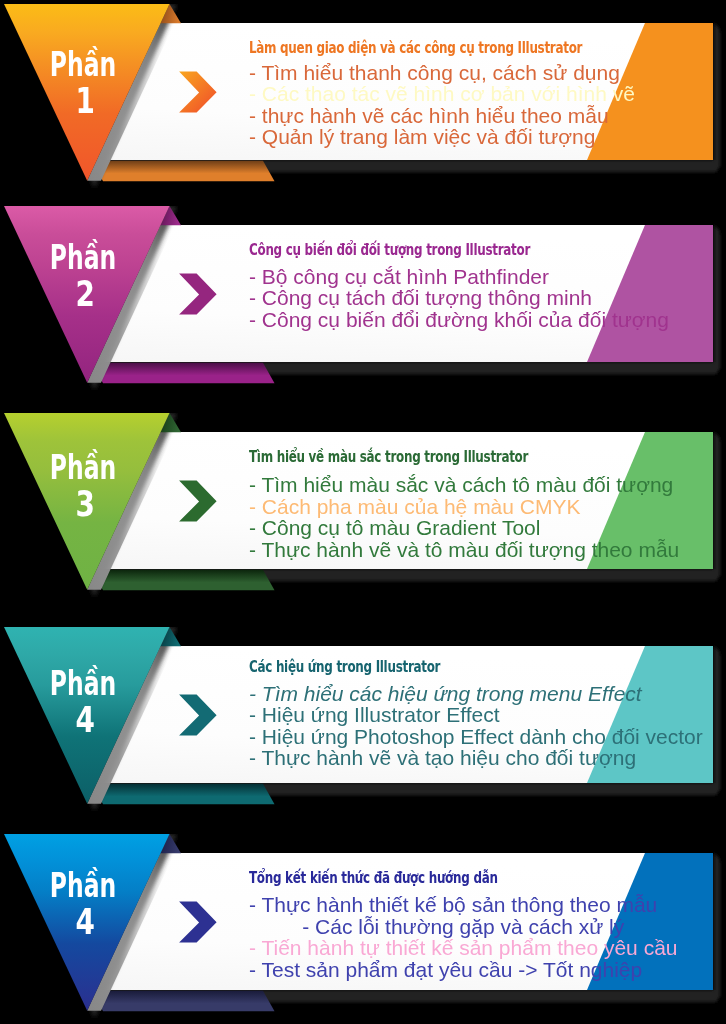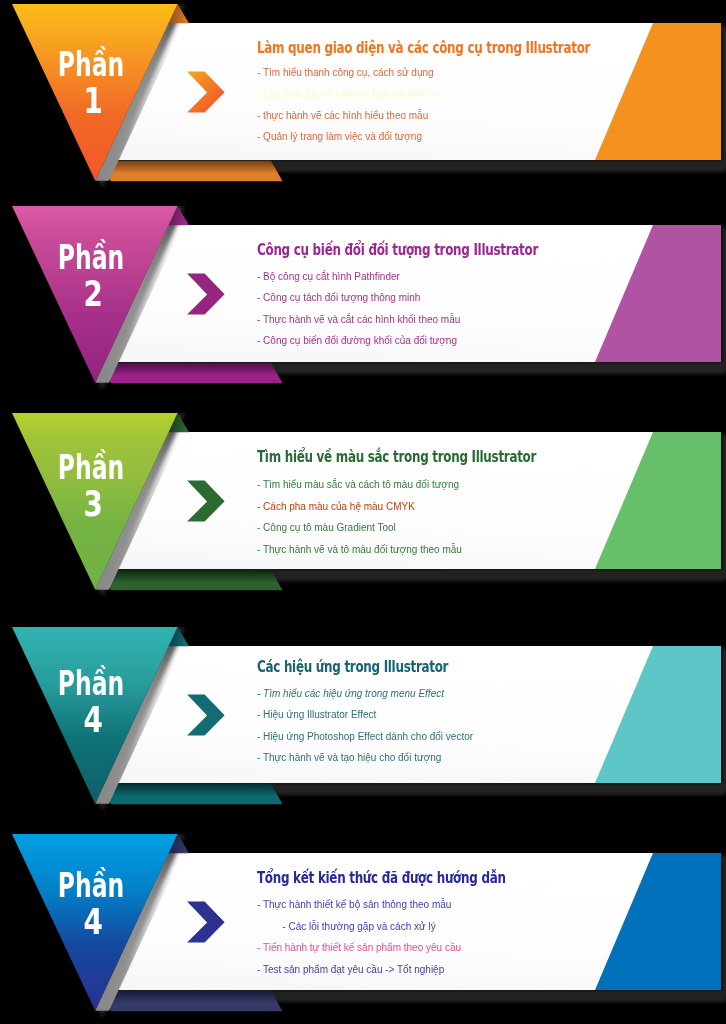--- a/index.html
+++ b/index.html
@@ -1,34 +1,34 @@
 <!DOCTYPE html>
 <html><head>
 <meta charset="utf-8">
 <title>Illustrator Course Roadmap</title>
 <style>
   html,body{margin:0;padding:0;}
   body{width:726px;height:1024px;background:#000;position:relative;overflow:hidden;
        font-family:"Liberation Sans",sans-serif;}
-  .section{position:absolute;left:8px;width:574px;height:186px;}
+  .section{position:absolute;left:0;width:574px;height:186px;}
   .sec-svg{position:absolute;left:0;top:0;display:block;}
   .badge{position:absolute;left:0;top:48px;width:167px;text-align:center;}
   .badge-label{font-family:"DejaVu Sans Condensed","DejaVu Sans",sans-serif;font-weight:bold;
      font-size:33px;color:#ffffff;line-height:25px;display:inline-block;
      transform:scaleX(0.79);transform-origin:50% 50%;}
   .badge-num{font-family:"DejaVu Sans Condensed","DejaVu Sans",sans-serif;font-weight:bold;
      font-size:36px;color:#ffffff;line-height:27px;display:block;margin-top:7px;
      transform:scaleX(0.86);padding-left:4px;}
   .content{position:absolute;left:249px;top:0;}
   .sec-title{position:absolute;left:0;top:36px;
      font-family:"DejaVu Sans Condensed","DejaVu Sans",sans-serif;font-weight:bold;
      font-size:16.3px;line-height:16px;white-space:nowrap;letter-spacing:-0.35px;
      transform:scaleX(0.815);transform-origin:0 50%;}
   .bullets{position:absolute;left:0;top:60.5px;}
-  .bullet{font-family:"Liberation Sans",sans-serif;font-size:10px;line-height:21.5px;white-space:nowrap;}
+  .bullet{font-family:"Liberation Sans",sans-serif;font-size:21px;line-height:21.5px;white-space:nowrap;}
 </style>
 </head>
 <body>
 
 <div class="section" id="section1" style="top:4px">
 <svg class="sec-svg" width="726" height="186" viewBox="0 0 726 186" xmlns="http://www.w3.org/2000/svg">
  <defs>
   <linearGradient id="triG0" x1="0" y1="0" x2="0" y2="1" gradientUnits="objectBoundingBox">
     <stop offset="0" stop-color="#FBBC16"></stop>
     <stop offset="0.16" stop-color="#F9AA20"></stop>
@@ -175,21 +175,20 @@
 </svg>
   <div class="badge" style="top:39.7px">
     <span class="badge-label">Phần</span>
     <span class="badge-num">2</span>
   </div>
   <div class="content">
     <div class="sec-title" style="top: 36.4px; color: rgb(154, 40, 144);">Công cụ biến đổi đối tượng trong Illustrator</div>
     <div class="bullets" style="top:60.2px">
       <div class="bullet" style="color: rgb(160, 51, 142);">- Bộ công cụ cắt hình Pathfinder</div>
       <div class="bullet" style="color: rgb(160, 51, 142);">- Công cụ tách đối tượng thông minh</div>
-      <div class="bullet" style="color: rgb(160, 51, 142);">- Thực hành vẽ và cắt các hình khối theo mẫu</div>
       <div class="bullet" style="color: rgb(160, 51, 142);">- Công cụ biến đổi đường khối của đối tượng</div>
     </div>
   </div>
 </div>
 
 <div class="section" id="section3" style="top:413px">
 <svg class="sec-svg" width="726" height="186" viewBox="0 0 726 186" xmlns="http://www.w3.org/2000/svg">
  <defs>
   <linearGradient id="triG2" x1="0" y1="0" x2="0" y2="1" gradientUnits="objectBoundingBox">
     <stop offset="0" stop-color="#B6D02E"></stop>
@@ -255,21 +254,21 @@
  <path d="M 179.1,67.6 L 196.6,67.6 L 216.6,88.3 L 196.6,108.6 L 179.1,108.6 L 199.1,88.5 Z" fill="url(#arrG2)"></path>
 </svg>
   <div class="badge" style="top:42.4px">
     <span class="badge-label">Phần</span>
     <span class="badge-num">3</span>
   </div>
   <div class="content">
     <div class="sec-title" style="top: 36.1px; color: rgb(42, 106, 53);">Tìm hiểu về màu sắc trong trong Illustrator</div>
     <div class="bullets" style="top:61.0px">
       <div class="bullet" style="color: rgb(50, 122, 60);">- Tìm hiểu màu sắc và cách tô màu đối tượng</div>
-      <div class="bullet" style="color: #c2410c;">- Cách pha màu của hệ màu CMYK</div>
+      <div class="bullet" style="color: #fdba74;">- Cách pha màu của hệ màu CMYK</div>
       <div class="bullet" style="color: rgb(50, 122, 60);">- Công cụ tô màu Gradient Tool</div>
       <div class="bullet" style="color: rgb(50, 122, 60);">- Thực hành vẽ và tô màu đối tượng theo mẫu</div>
     </div>
   </div>
 </div>
 
 <div class="section" id="section4" style="top:627px">
 <svg class="sec-svg" width="726" height="186" viewBox="0 0 726 186" xmlns="http://www.w3.org/2000/svg">
  <defs>
   <linearGradient id="triG3" x1="0" y1="0" x2="0" y2="1" gradientUnits="objectBoundingBox">
@@ -418,17 +417,17 @@
 </svg>
   <div class="badge" style="top:38.9px">
     <span class="badge-label">Phần</span>
     <span class="badge-num">4</span>
   </div>
   <div class="content">
     <div class="sec-title" style="top: 35.5px; color: rgb(41, 41, 154);">Tổng kết kiến thức đã được hướng dẫn</div>
     <div class="bullets" style="top:60.0px">
       <div class="bullet" style="color: rgb(63, 66, 174);">- Thực hành thiết kế bộ sản thông theo mẫu</div>
       <div class="bullet" style="color: rgb(63, 66, 174); text-align: center;">- Các lỗi thường gặp và cách xử lý</div>
-      <div class="bullet" style="color: #ec4899;">- Tiến hành tự thiết kế sản phẩm theo yêu cầu</div>
+      <div class="bullet" style="color: #f9a8d4;">- Tiến hành tự thiết kế sản phẩm theo yêu cầu</div>
       <div class="bullet" style="color: rgb(63, 66, 174);">- Test sản phẩm đạt yêu cầu -&gt; Tốt nghiệp</div>
     </div>
   </div>
 </div>
 
 </body></html>

